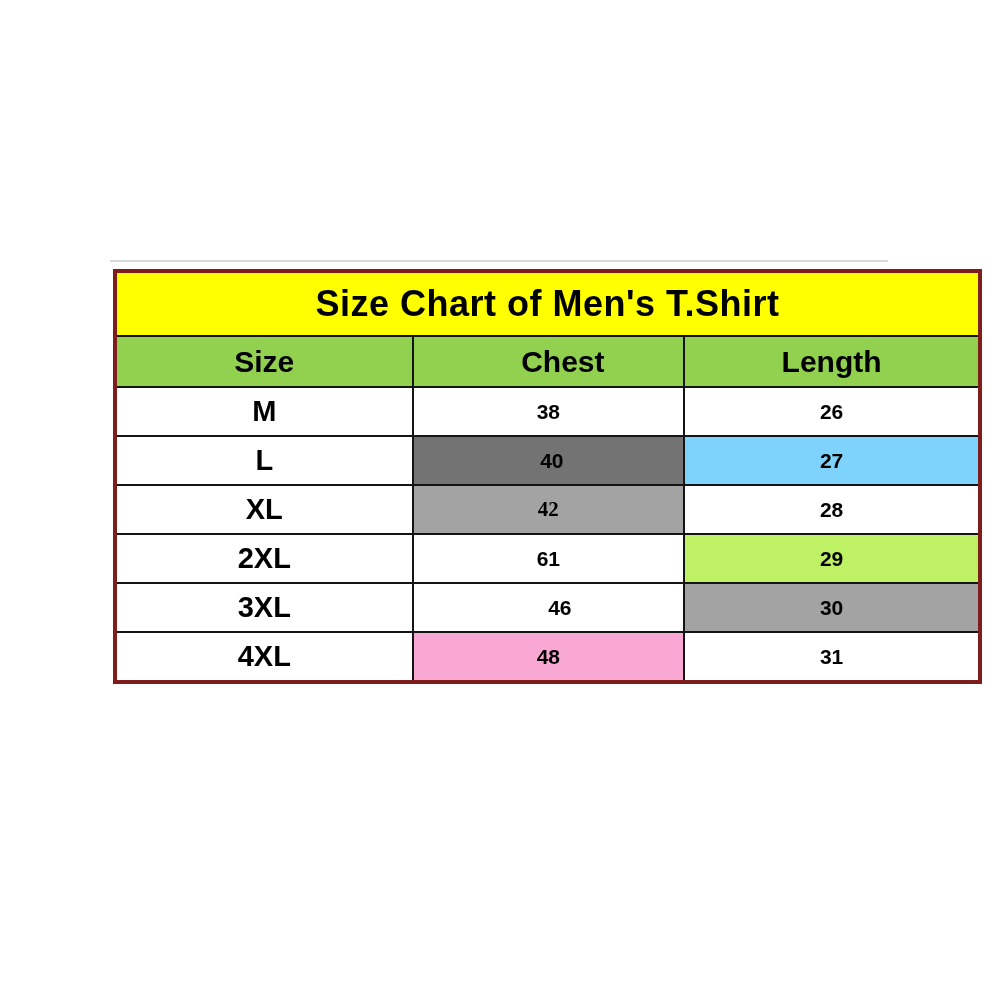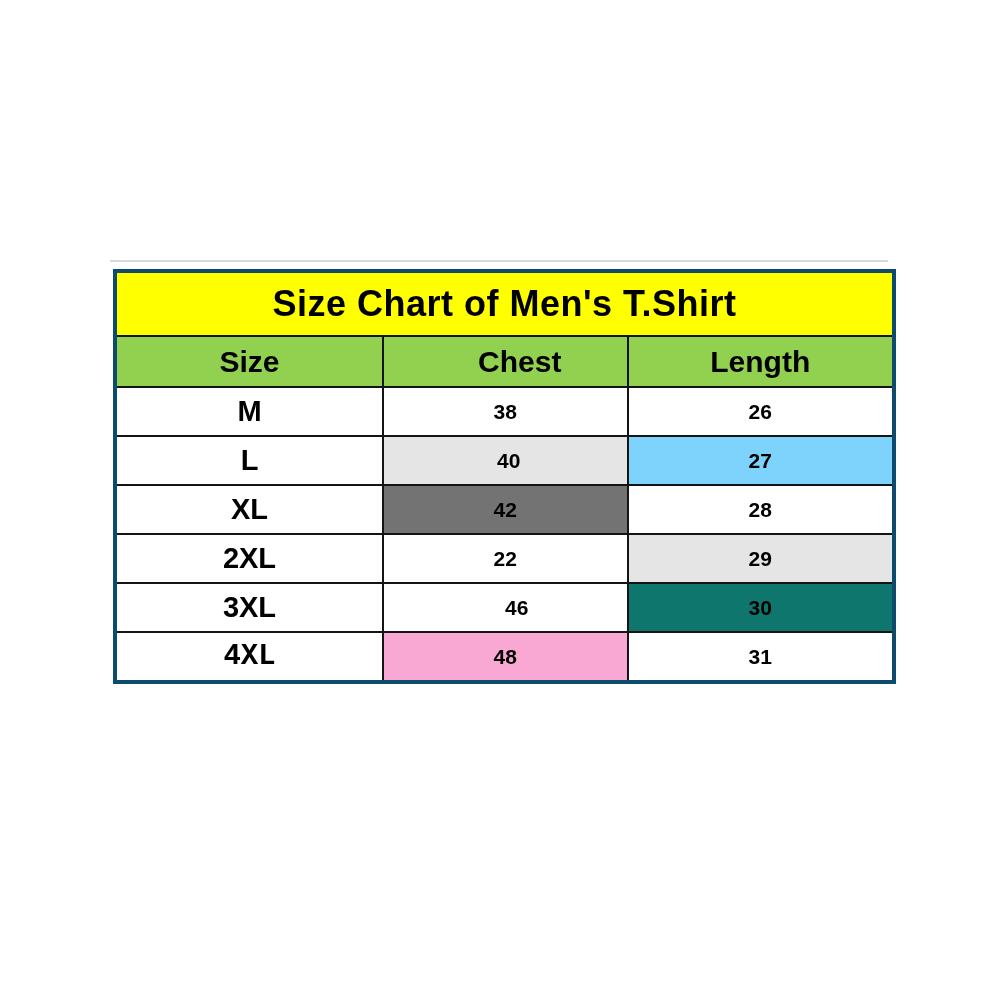--- a/index.html
+++ b/index.html
@@ -23,24 +23,24 @@
     left: 110px;
     top: 260px;
     width: 778px;
     height: 2px;
     background: #d9d9d9;
   }
   table.size-chart {
     position: absolute;
     left: 113px;
     top: 269px;
-    width: 783px;
+    width: 869px;
     border-collapse: collapse;
     table-layout: fixed;
-    border: 4px solid #0c4a6e;
+    border: 4px solid #7f1d1d;
   }
   table.size-chart td,
   table.size-chart th {
     border: 2.5px solid #141414;
     text-align: center;
     vertical-align: middle;
     padding: 0;
     overflow: hidden;
     white-space: nowrap;
   }
@@ -91,39 +91,39 @@
     </thead>
     <tbody id="rows-body">
 
     <tr>
           <td class="size-cell" style="background: rgb(255, 255, 255);">M</td>
           <td class="num-cell" style="background: rgb(255, 255, 255);">38</td>
           <td class="num-cell" style="background: rgb(255, 255, 255);">26</td>
         </tr>
         <tr>
           <td class="size-cell" style="background: rgb(255, 255, 255);">L</td>
-          <td class="num-cell" style="background: #e5e5e5; padding-left: 7px;">40</td>
+          <td class="num-cell" style="background: #737373; padding-left: 7px;">40</td>
           <td class="num-cell" style="background: #7dd3fc;">27</td>
         </tr>
         <tr>
           <td class="size-cell" style="background: rgb(255, 255, 255);">XL</td>
-          <td class="num-cell" style="background: #737373;">42</td>
+          <td class="num-cell" style="background: #a3a3a3; font-family: Liberation Serif, serif;">42</td>
           <td class="num-cell" style="background: rgb(255, 255, 255); margin-left: 16px;">28</td>
         </tr>
         <tr>
           <td class="size-cell" style="background: rgb(255, 255, 255);">2XL</td>
-          <td class="num-cell" style="background: rgb(255, 255, 255);">22</td>
-          <td class="num-cell" style="background: #e5e5e5; text-align: center;">29</td>
+          <td class="num-cell" style="background: rgb(255, 255, 255);">61</td>
+          <td class="num-cell" style="background: #bef264; text-align: center;">29</td>
         </tr>
         <tr>
           <td class="size-cell" style="background: rgb(255, 255, 255);">3XL</td>
           <td class="num-cell" style="background: rgb(255, 255, 255); padding-left: 23px;">46</td>
-          <td class="num-cell" style="background: #0f766e; margin-top: 8px;">30</td>
+          <td class="num-cell" style="background: #a3a3a3; margin-top: 8px;">30</td>
         </tr>
         <tr>
-          <td class="size-cell" style="background: rgb(255, 255, 255); font-family: Liberation Mono, monospace;">4XL</td>
+          <td class="size-cell" style="background: rgb(255, 255, 255);">4XL</td>
           <td class="num-cell" style="background: #f9a8d4;">48</td>
           <td class="num-cell" style="background: rgb(255, 255, 255);">31</td>
         </tr>
       </tbody>
   </table>
 
 </div>
 
 </body></html>

